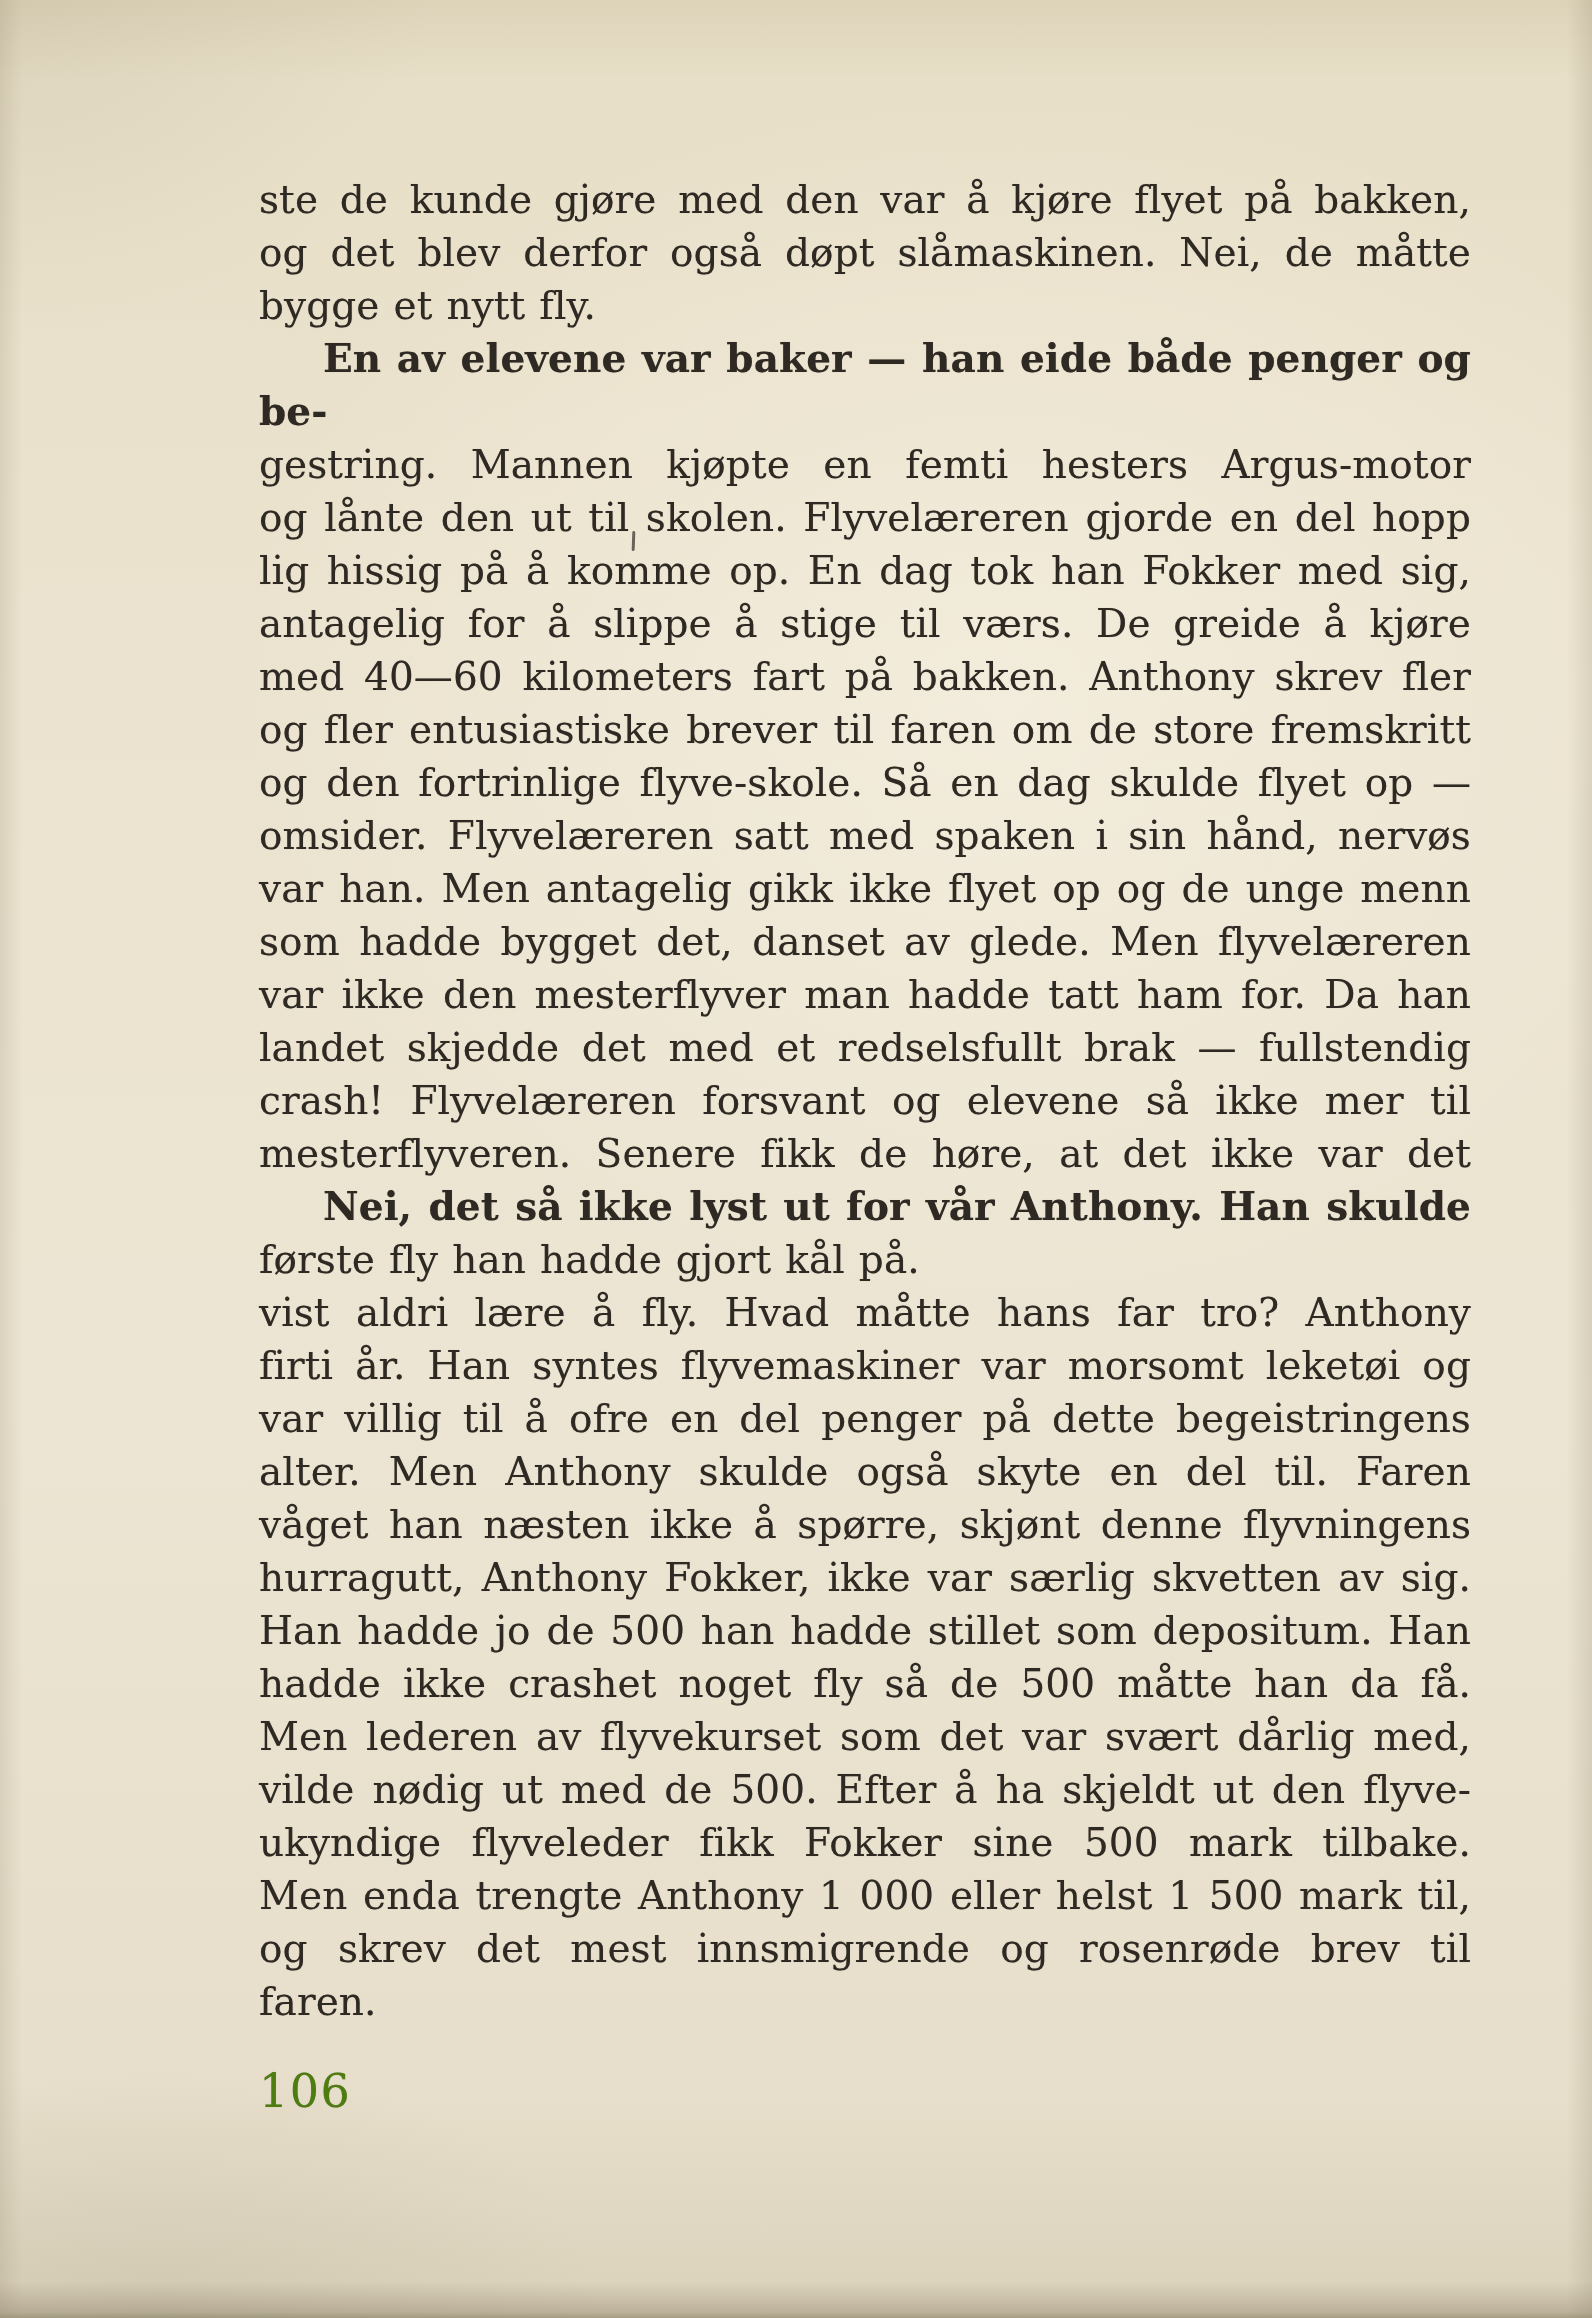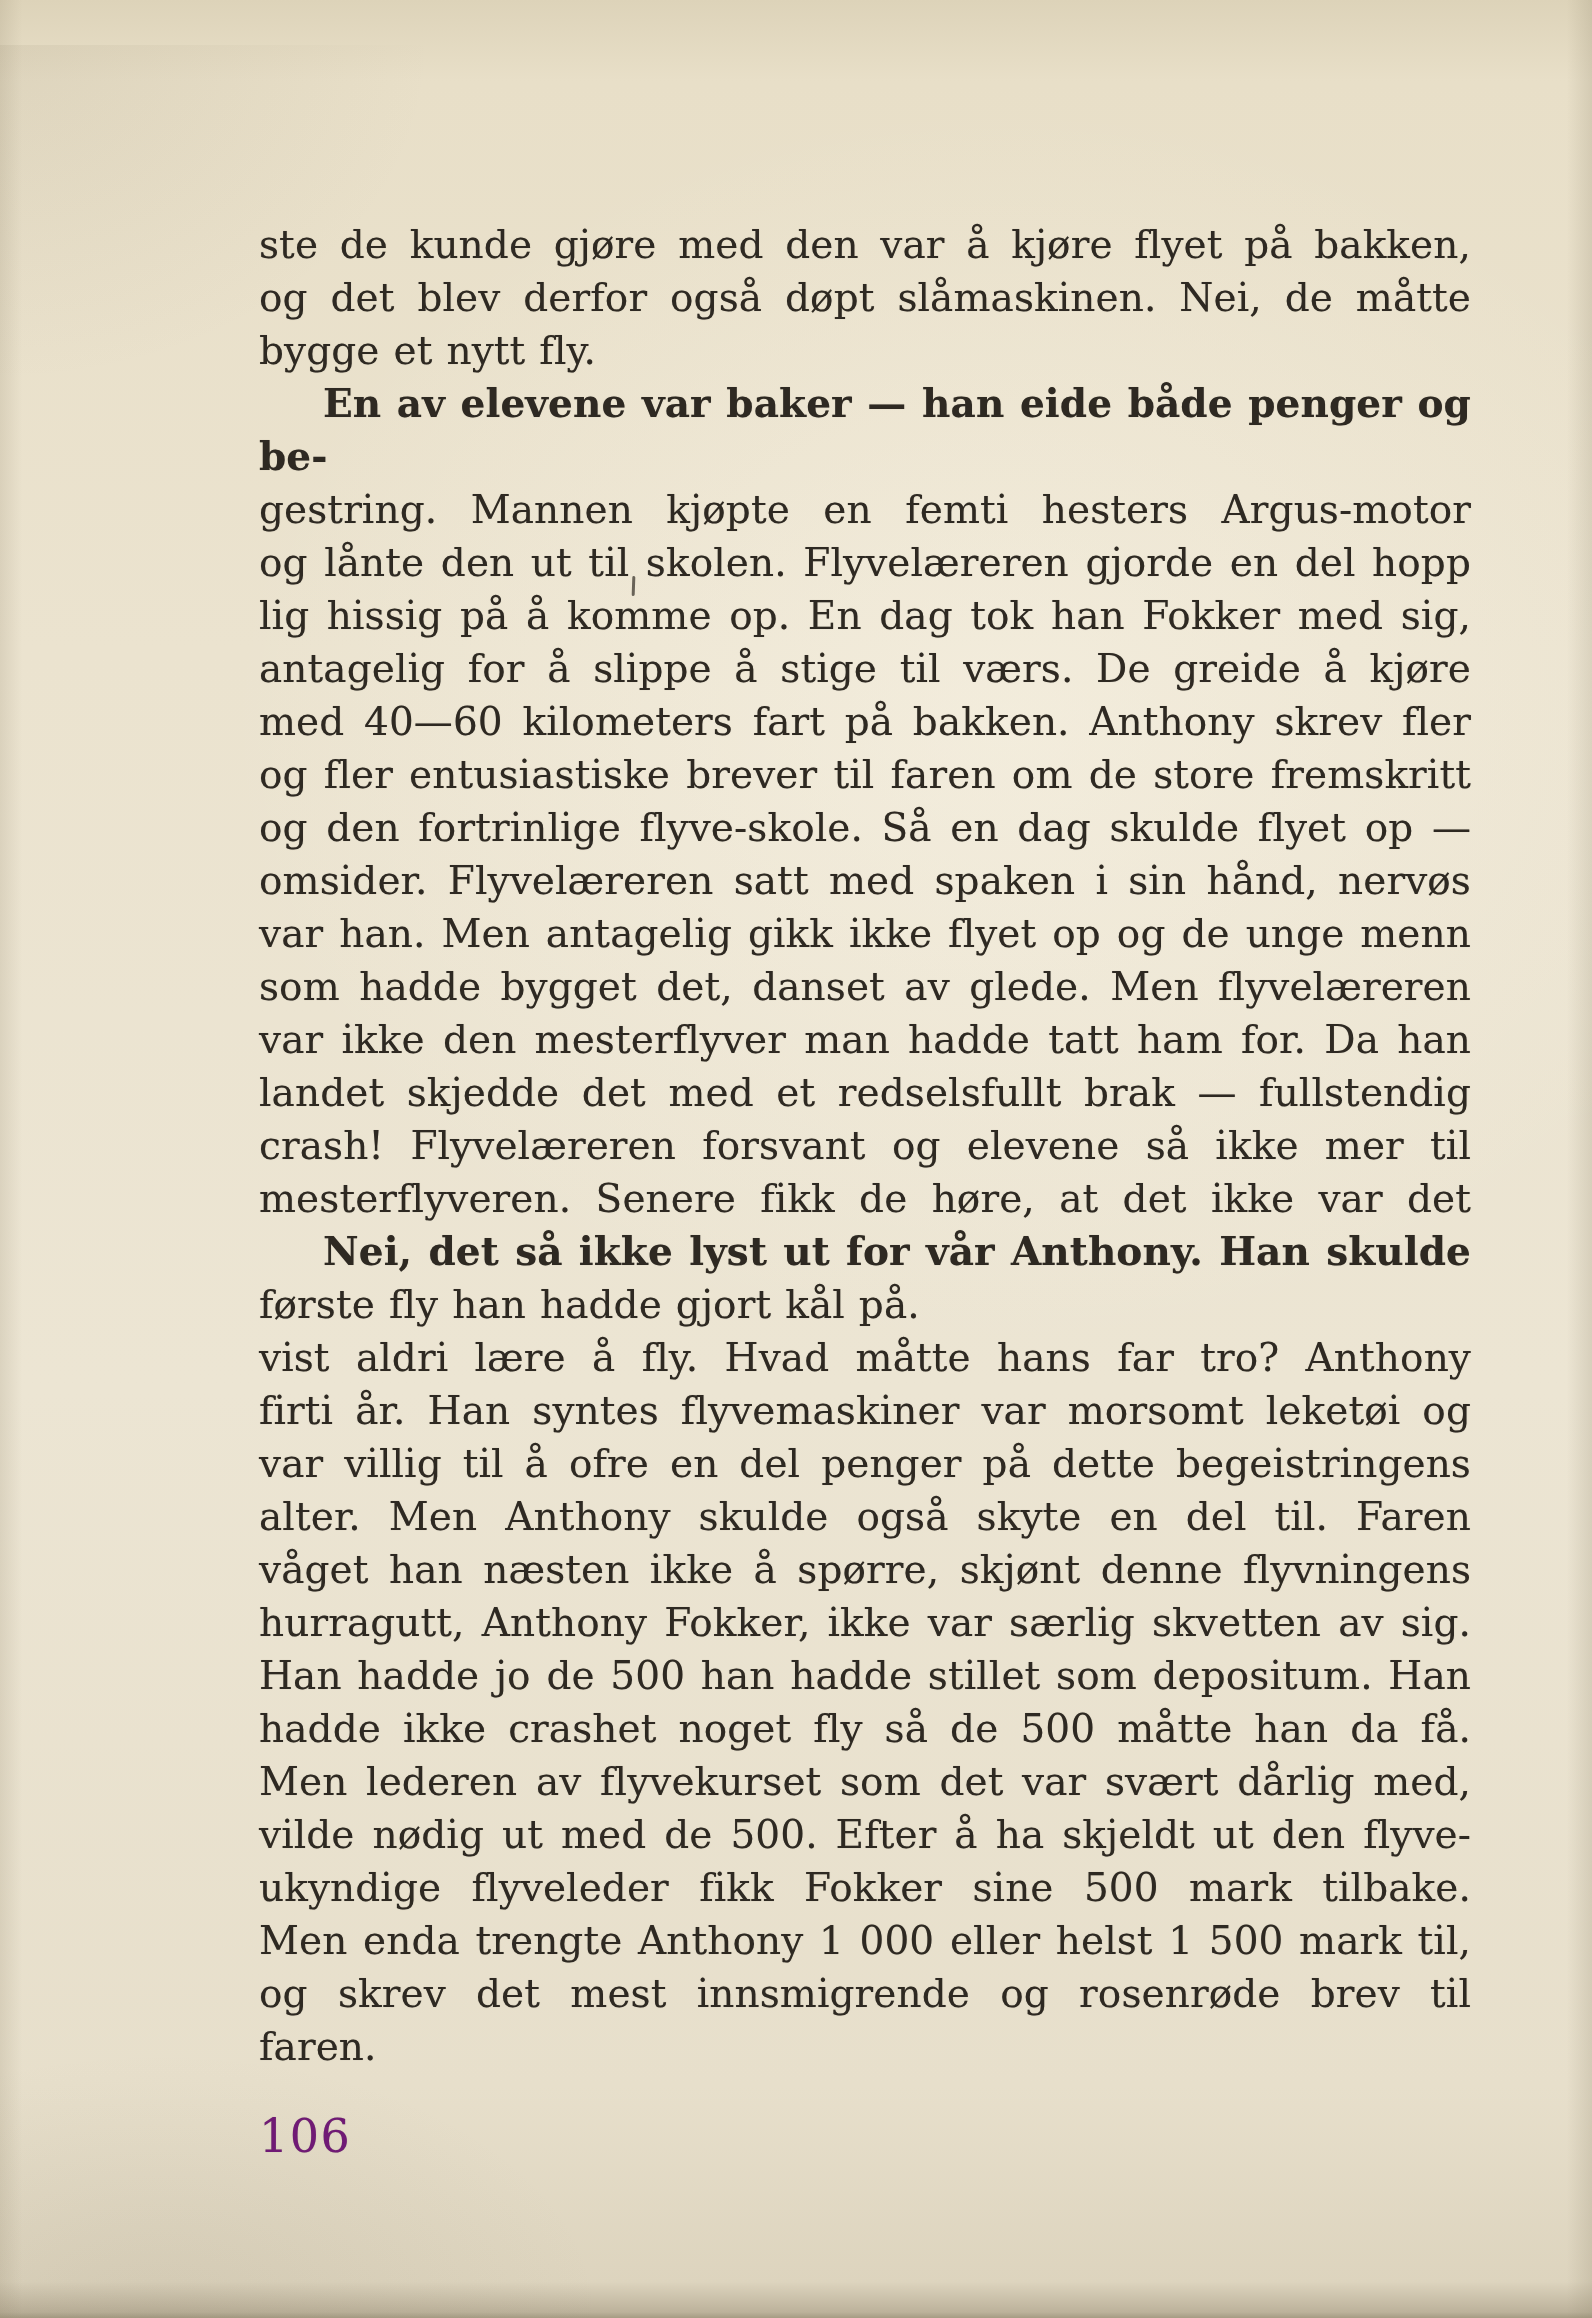--- a/index.html
+++ b/index.html
@@ -5,21 +5,21 @@
   html, body { margin: 0; padding: 0; }
   body {
     width: 1592px; height: 2319px;
     position: relative; overflow: hidden;
     background:
       linear-gradient(90deg, rgba(150,138,112,.20) 0, rgba(150,138,112,0) 1.4%, rgba(150,138,112,0) 98.4%, rgba(140,130,105,.22) 100%),
       linear-gradient(180deg, #ddd3b9 0%, #e8dfc8 3.5%, #ebe3cf 28%, #ece5d3 60%, #e7dfcb 90%, #ddd4be 98.4%, #bcb29b 99.7%, #a1987f 100%),
       #e9e1cd;
     font-family: "DejaVu Serif", serif;
   }
-  .page { position: absolute; inset: 0; margin-top: 45px; }
+  .page { position: absolute; inset: 0; }
   
   .page::before {
     content: ""; position: absolute; inset: 0; pointer-events: none;
     background:
       radial-gradient(ellipse 1112px 889px at 63% 30%, rgba(253,249,238,.42), rgba(253,249,238,0) 70%),
       radial-gradient(ellipse 667px 519px at 0% 0%, rgba(130,118,92,.10), rgba(130,118,92,0) 65%),
       radial-gradient(ellipse 741px 445px at 10% 100%, rgba(120,110,88,.10), rgba(120,110,88,0) 60%);
   }
   .text-block {
     position: absolute; left: 259px; top: 173px; width: 1212px;
@@ -32,21 +32,21 @@
   .line.end { text-align-last: left; }
   .line.indent { text-indent: 64px; font-weight: bold; }
   .stray {
     position: absolute; left: 632px; top: 531px;
     width: 3px; height: 20px;
     background: rgba(54,48,40,.72); border-radius: 1.5px;
     transform: rotate(2deg);
   }
   .page-number {
     position: absolute; left: 259px; top: 2068px;
-    font-size: 46px; line-height: 1; color: #701a75;
+    font-size: 46px; line-height: 1; color: #4d7c0f;
     letter-spacing: 1.5px;
     text-shadow: 0 0 0.7px rgba(40,35,32,.35);
   }
 </style>
 </head>
 <body>
 
 <div class="page">
   <div class="text-block">
     <div class="line">ste de kunde gjøre med den var å kjøre flyet på bakken,</div>

